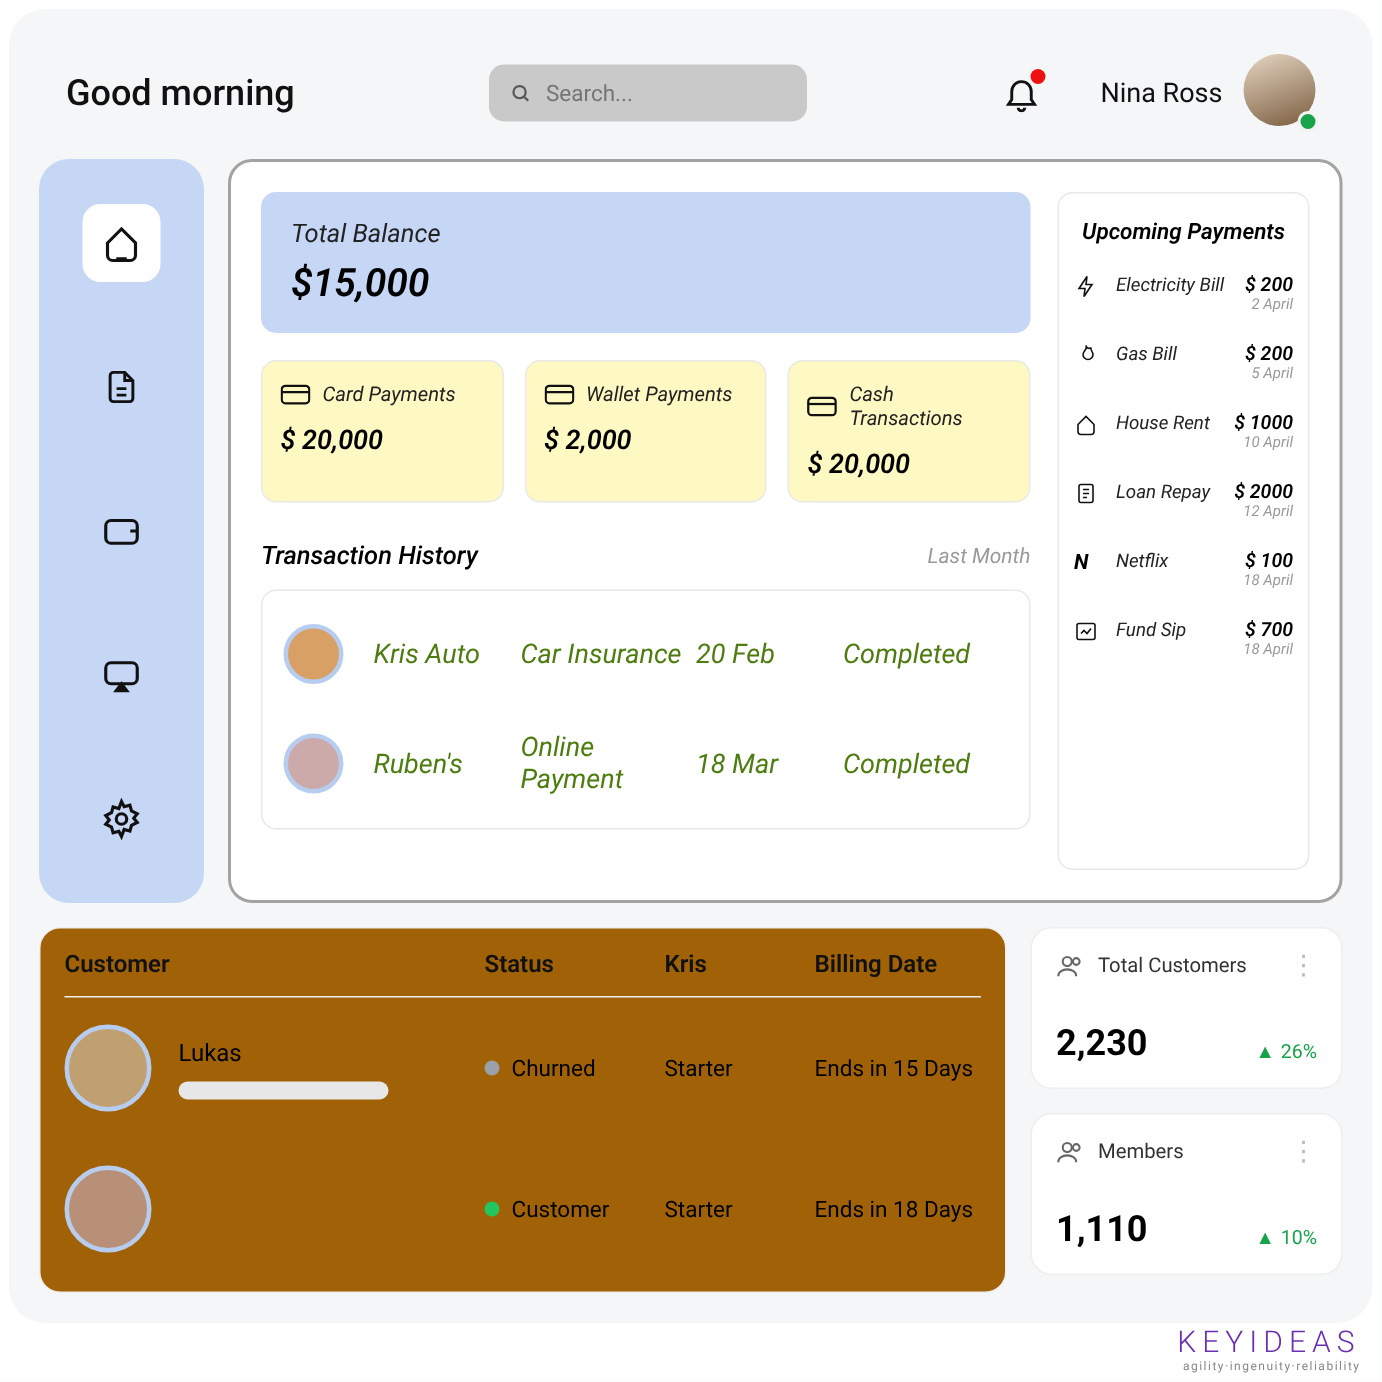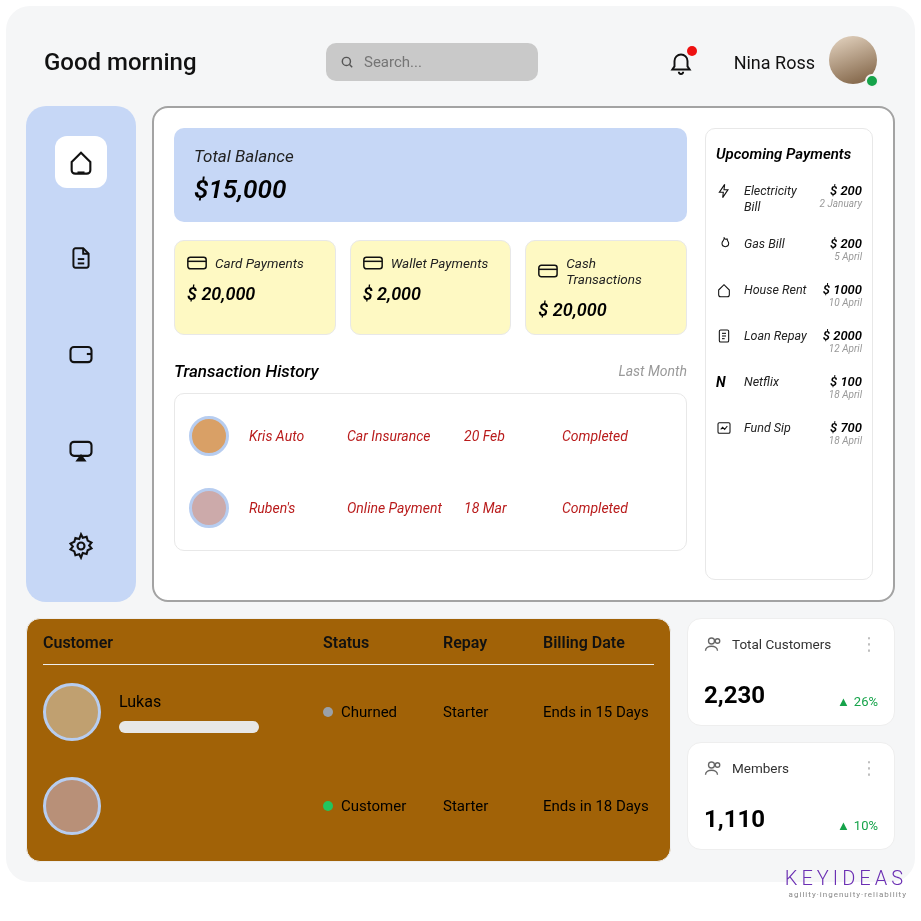--- a/index.html
+++ b/index.html
@@ -29,23 +29,23 @@
   .pay-cards { display:flex; gap: 14px; margin-top: 18px; }
   .pay-card { flex:1; border:1px solid #e8e8e8; border-radius: 10px; padding: 14px 12px; background:#fef9c3;}
   .pay-card .pc-head { display:flex; align-items:center; gap:8px; font-size: 13.5px; color:#222; }
   .pay-card .pc-amt { font-size: 18px; font-weight: 600; margin-top: 12px; }
   .hist-head { display:flex; justify-content:space-between; align-items:center; margin-top: 26px; }
   .hist-title { font-size: 17px; font-weight: 500; }
   .hist-filter { font-size: 14px; color:#999; }
   .hist-box { border:1px solid #e8e8e8; border-radius: 10px; margin-top: 12px; padding: 6px 0; }
   .hist-row { display:grid; grid-template-columns: 52px 90px 1fr 90px 110px; align-items:center; padding: 16px 14px; gap:8px;}
   .hist-av { width:40px; height:40px; border-radius:50%; background:#d9a066; border:3px solid #b7cdf0;}
-  .hist-row span { font-size: 14px; color:#b91c1c; }
+  .hist-row span { font-size: 18px; color:#4d7c0f; }
   .upcoming { width: 168px; border:1px solid #e8e8e8; border-radius: 10px; padding: 16px 10px; }
-  .up-title { font-size: 15px; font-weight:600; margin-bottom: 20px;}
+  .up-title { font-size: 15px; font-weight:600; text-align:center; margin-bottom: 20px;}
   .up-row { display:grid; grid-template-columns: 22px 1fr auto; align-items:flex-start; gap:6px; margin-bottom: 20px; }
   .up-row .nm { font-size: 12.5px; color:#222; line-height:1.3; }
   .up-row .amt-col { text-align:right; }
   .up-row .amt { font-size: 13px; font-weight:600; }
   .up-row .date { font-size: 10px; color:#999; }
   .bottom { display:flex; gap: 16px; margin-top: 16px; }
   .cust-table { flex:1; background:#a16207; border:1px solid #eee; border-radius: 14px; padding: 14px 16px 8px 16px; }
   .cust-head { display:grid; grid-template-columns: 280px 120px 100px 1fr; font-size: 16px; font-weight:600; color:#111; padding-bottom: 12px; border-bottom:1px solid #eee;}
   .cust-row { display:grid; grid-template-columns: 280px 120px 100px 1fr; align-items:center; padding: 18px 0; }
   .cust-user { display:flex; align-items:center; gap:18px; }
@@ -56,21 +56,21 @@
   .dot { width:10px; height:10px; border-radius:50%; display:inline-block; }
   .plan-cell, .billing-cell { font-size:15px; }
   .stats-col { width: 208px; display:flex; flex-direction:column; gap: 16px; }
   .stat-card { background:#fff; border:1px solid #eee; border-radius: 14px; padding: 16px 16px; }
   .stat-head { display:flex; align-items:center; justify-content:space-between; font-size: 13.5px; color:#333;}
   .stat-head-left { display:flex; align-items:center; gap:10px;}
   .stat-val { font-size: 24px; font-weight:700; margin-top: 14px;}
   .stat-trend { float:right; font-size:13px; color:#16a34a; display:flex; align-items:center; gap:4px;}
   .stat-bottom { display:flex; justify-content:space-between; align-items:flex-end; margin-top:14px;}
   .dots-v { color:#bbb; font-size:18px; line-height:0.4; letter-spacing:0;}
-  .footer-brand { position:absolute; bottom:22px; right:14px; text-align:right; }
+  .footer-brand { position:absolute; bottom:6px; right:14px; text-align:right; }
   .brand-main { font-size:20px; letter-spacing:4px; color:#6b2fb3; font-weight:300;}
   .brand-sub { font-size:8px; color:#888; letter-spacing:1px;}
   svg { display:block; }
   .right-header { display:flex; align-items:center; gap:40px;}
 </style>
 </head>
 <body>
 
 <div class="container">
 
@@ -205,21 +205,21 @@
       <div class="upcoming">
         <div class="up-title">Upcoming Payments</div>
 
         <div class="up-row">
           <svg width="16" height="16" viewBox="0 0 24 24" fill="none" stroke="#111" stroke-width="1.6">
               <path d="M13 2L5 14h6l-1 8 8-12h-6l1-8z"></path>
             </svg>
           <div class="nm">Electricity Bill</div>
           <div class="amt-col">
               <div class="amt">$ 200</div>
-              <div class="date">2 January</div>
+              <div class="date">2 April</div>
             </div>
         </div>
         <div class="up-row">
           <svg width="16" height="16" viewBox="0 0 24 24" fill="none" stroke="#111" stroke-width="1.6">
               <path d="M12 2c2 4-3 5-3 9a5 5 0 0010 0c0-3-3-4-2-7-2 2-5 0-5-2z"></path>
             </svg>
           <div class="nm">Gas Bill</div>
           <div class="amt-col">
               <div class="amt">$ 200</div>
               <div class="date">5 April</div>
@@ -269,21 +269,21 @@
         </div>
       </div>
     </div>
   </div>
 
   <div class="bottom">
     <div class="cust-table">
       <div class="cust-head">
         <span>Customer</span>
         <span>Status</span>
-        <span>Repay</span>
+        <span>Kris</span>
         <span>Billing Date</span>
       </div>
 
       <div class="cust-row">
         <div class="cust-user">
           <span class="cust-av"></span>
           <div>
             <div class="cust-name">Lukas</div>
             <div class="cust-bar"></div>
           </div>

